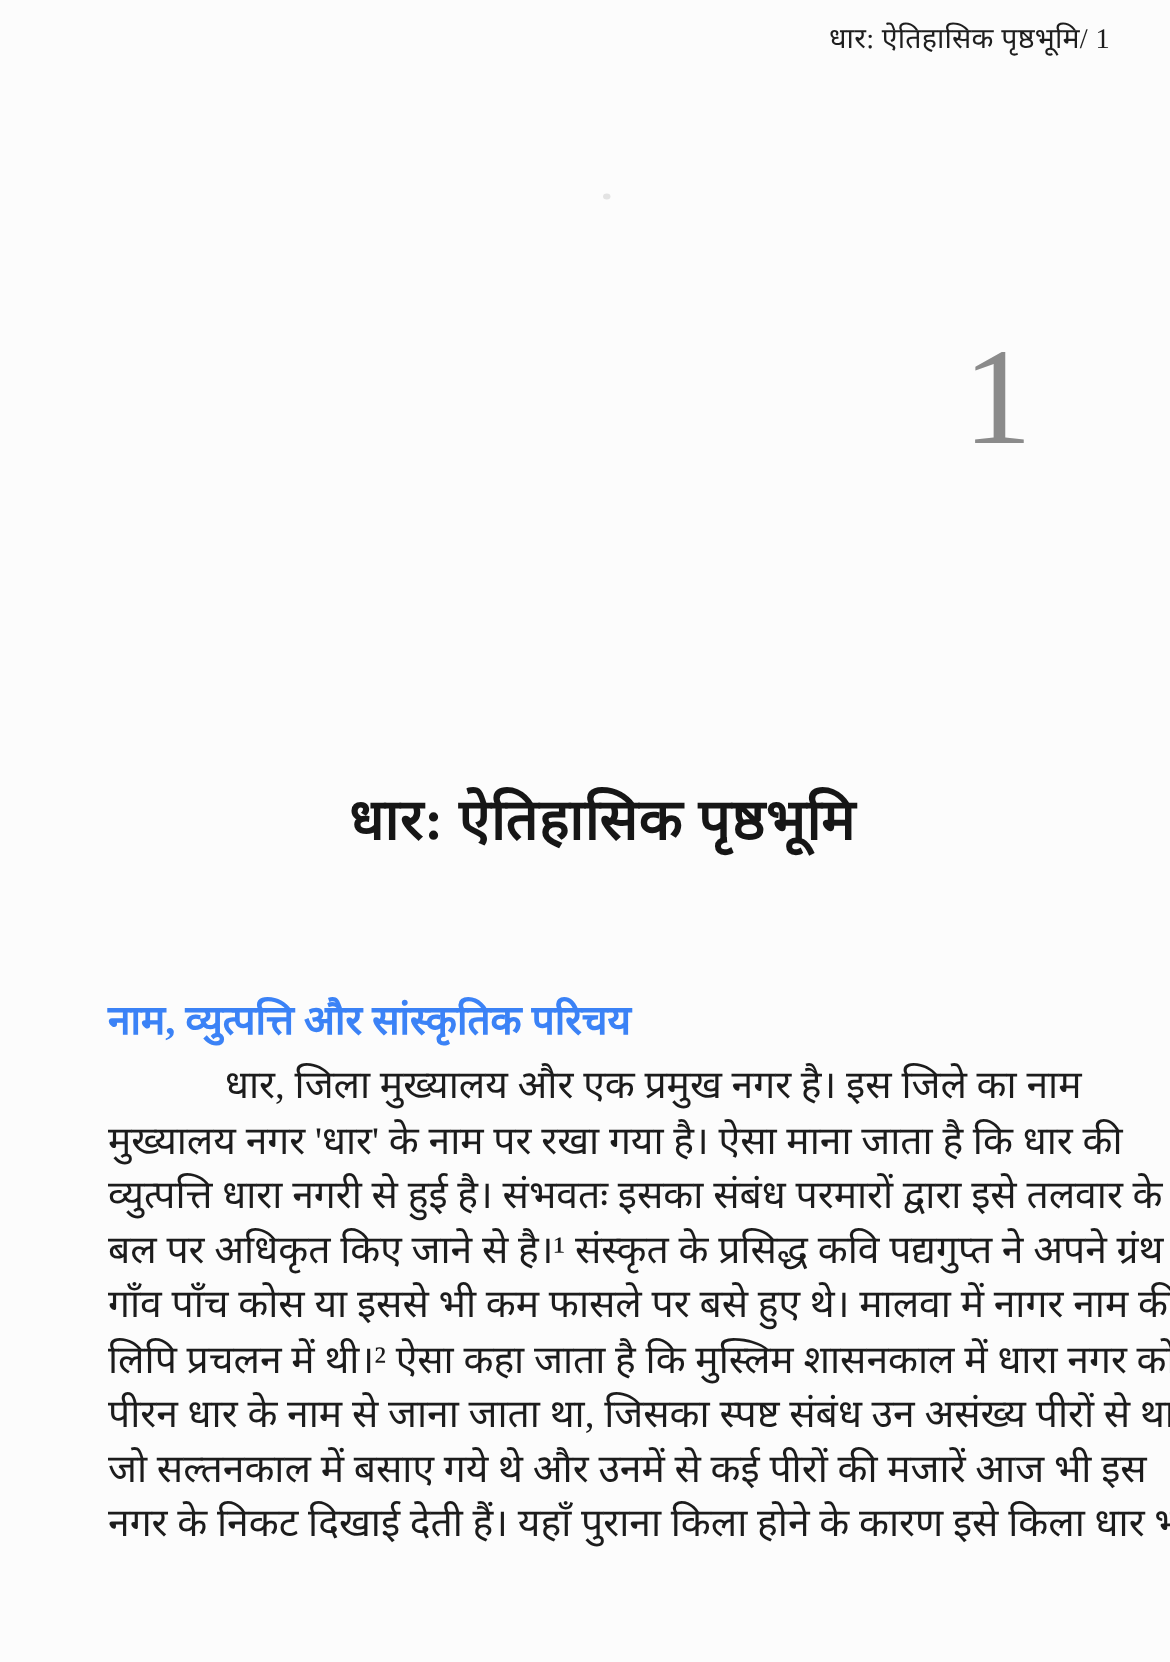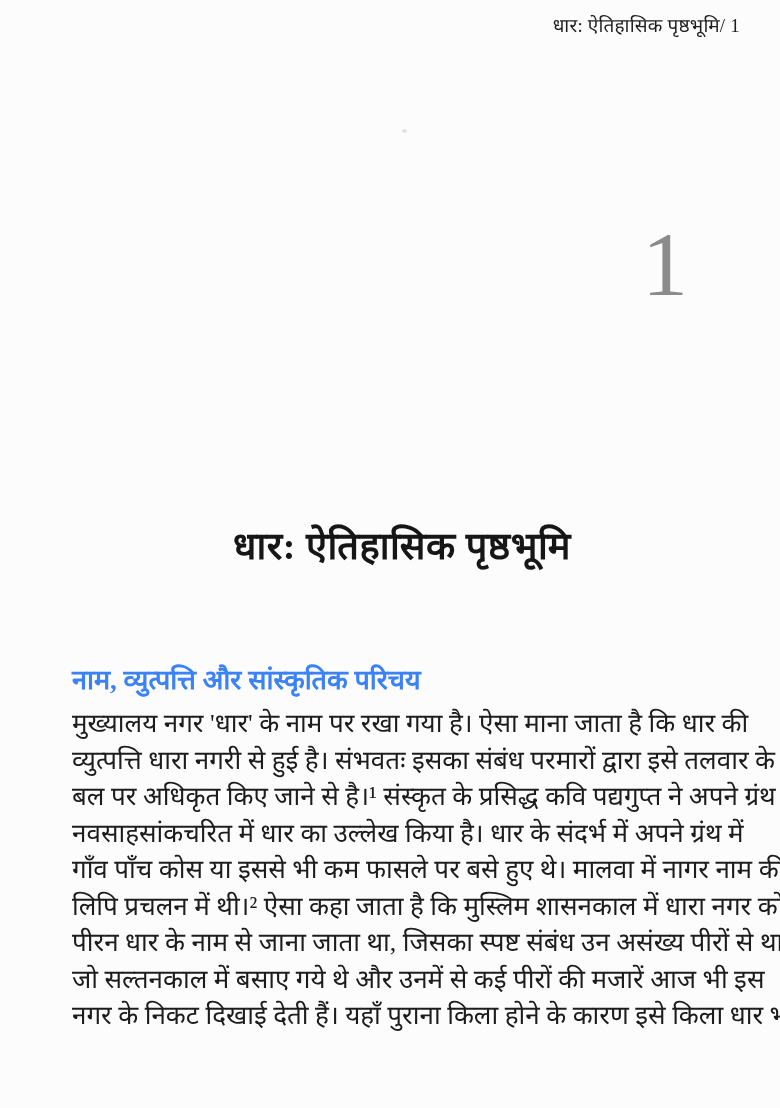--- a/index.html
+++ b/index.html
@@ -98,24 +98,24 @@
 
   <div class="scan-artifact-dot"></div>
 
   <div class="chapter-number">1</div>
 
   <div class="chapter-title">धार: ऐतिहासिक पृष्ठभूमि</div>
 
   <div class="section-heading">नाम, व्युत्पत्ति और सांस्कृतिक परिचय</div>
 
   <div class="body-paragraph">
+    <div class="body-line first-line">धार, जिला मुख्यालय और एक प्रमुख नगर है। इस जिले का नाम</div>
     <div class="body-line">मुख्यालय नगर 'धार' के नाम पर रखा गया है। ऐसा माना जाता है कि धार की</div>
     <div class="body-line">व्युत्पत्ति धारा नगरी से हुई है। संभवतः इसका संबंध परमारों द्वारा इसे तलवार के</div>
     <div class="body-line">बल पर अधिकृत किए जाने से है।¹ संस्कृत के प्रसिद्ध कवि पद्यगुप्त ने अपने ग्रंथ</div>
-    <div class="body-line">नवसाहसांकचरित में धार का उल्लेख किया है। धार के संदर्भ में अपने ग्रंथ में</div>
     <div class="body-line">गाँव पाँच कोस या इससे भी कम फासले पर बसे हुए थे। मालवा में नागर नाम की</div>
     <div class="body-line">लिपि प्रचलन में थी।² ऐसा कहा जाता है कि मुस्लिम शासनकाल में धारा नगर को</div>
     <div class="body-line">पीरन धार के नाम से जाना जाता था, जिसका स्पष्ट संबंध उन असंख्य पीरों से था,</div>
     <div class="body-line">जो सल्तनकाल में बसाए गये थे और उनमें से कई पीरों की मजारें आज भी इस</div>
     <div class="body-line">नगर के निकट दिखाई देती हैं। यहाँ पुराना किला होने के कारण इसे किला धार भी</div>
   </div>
 
 </div>
 
 </body></html>

